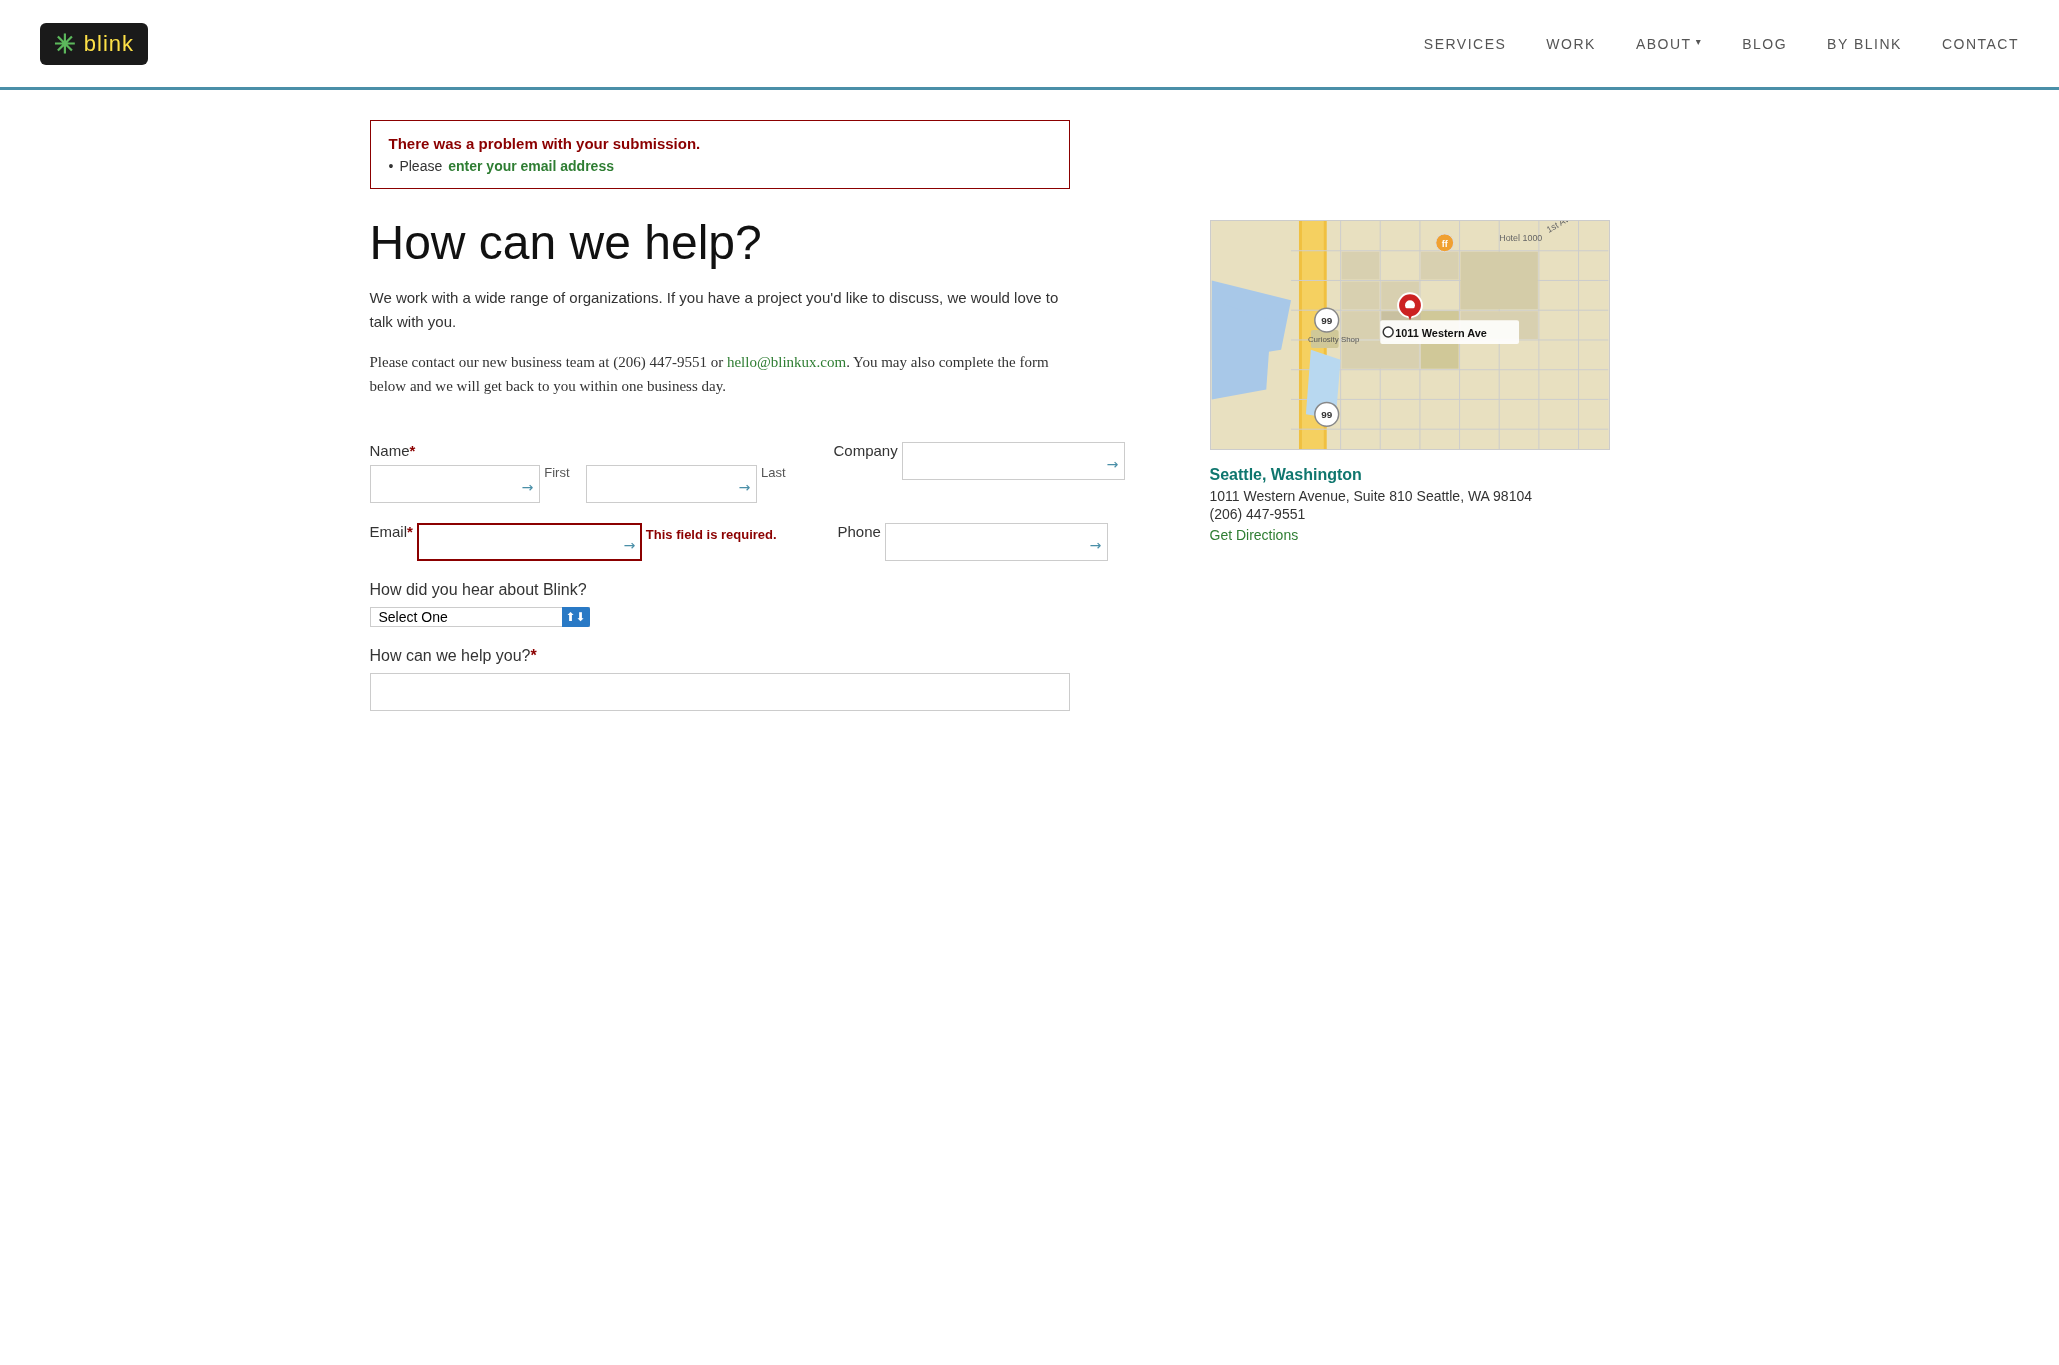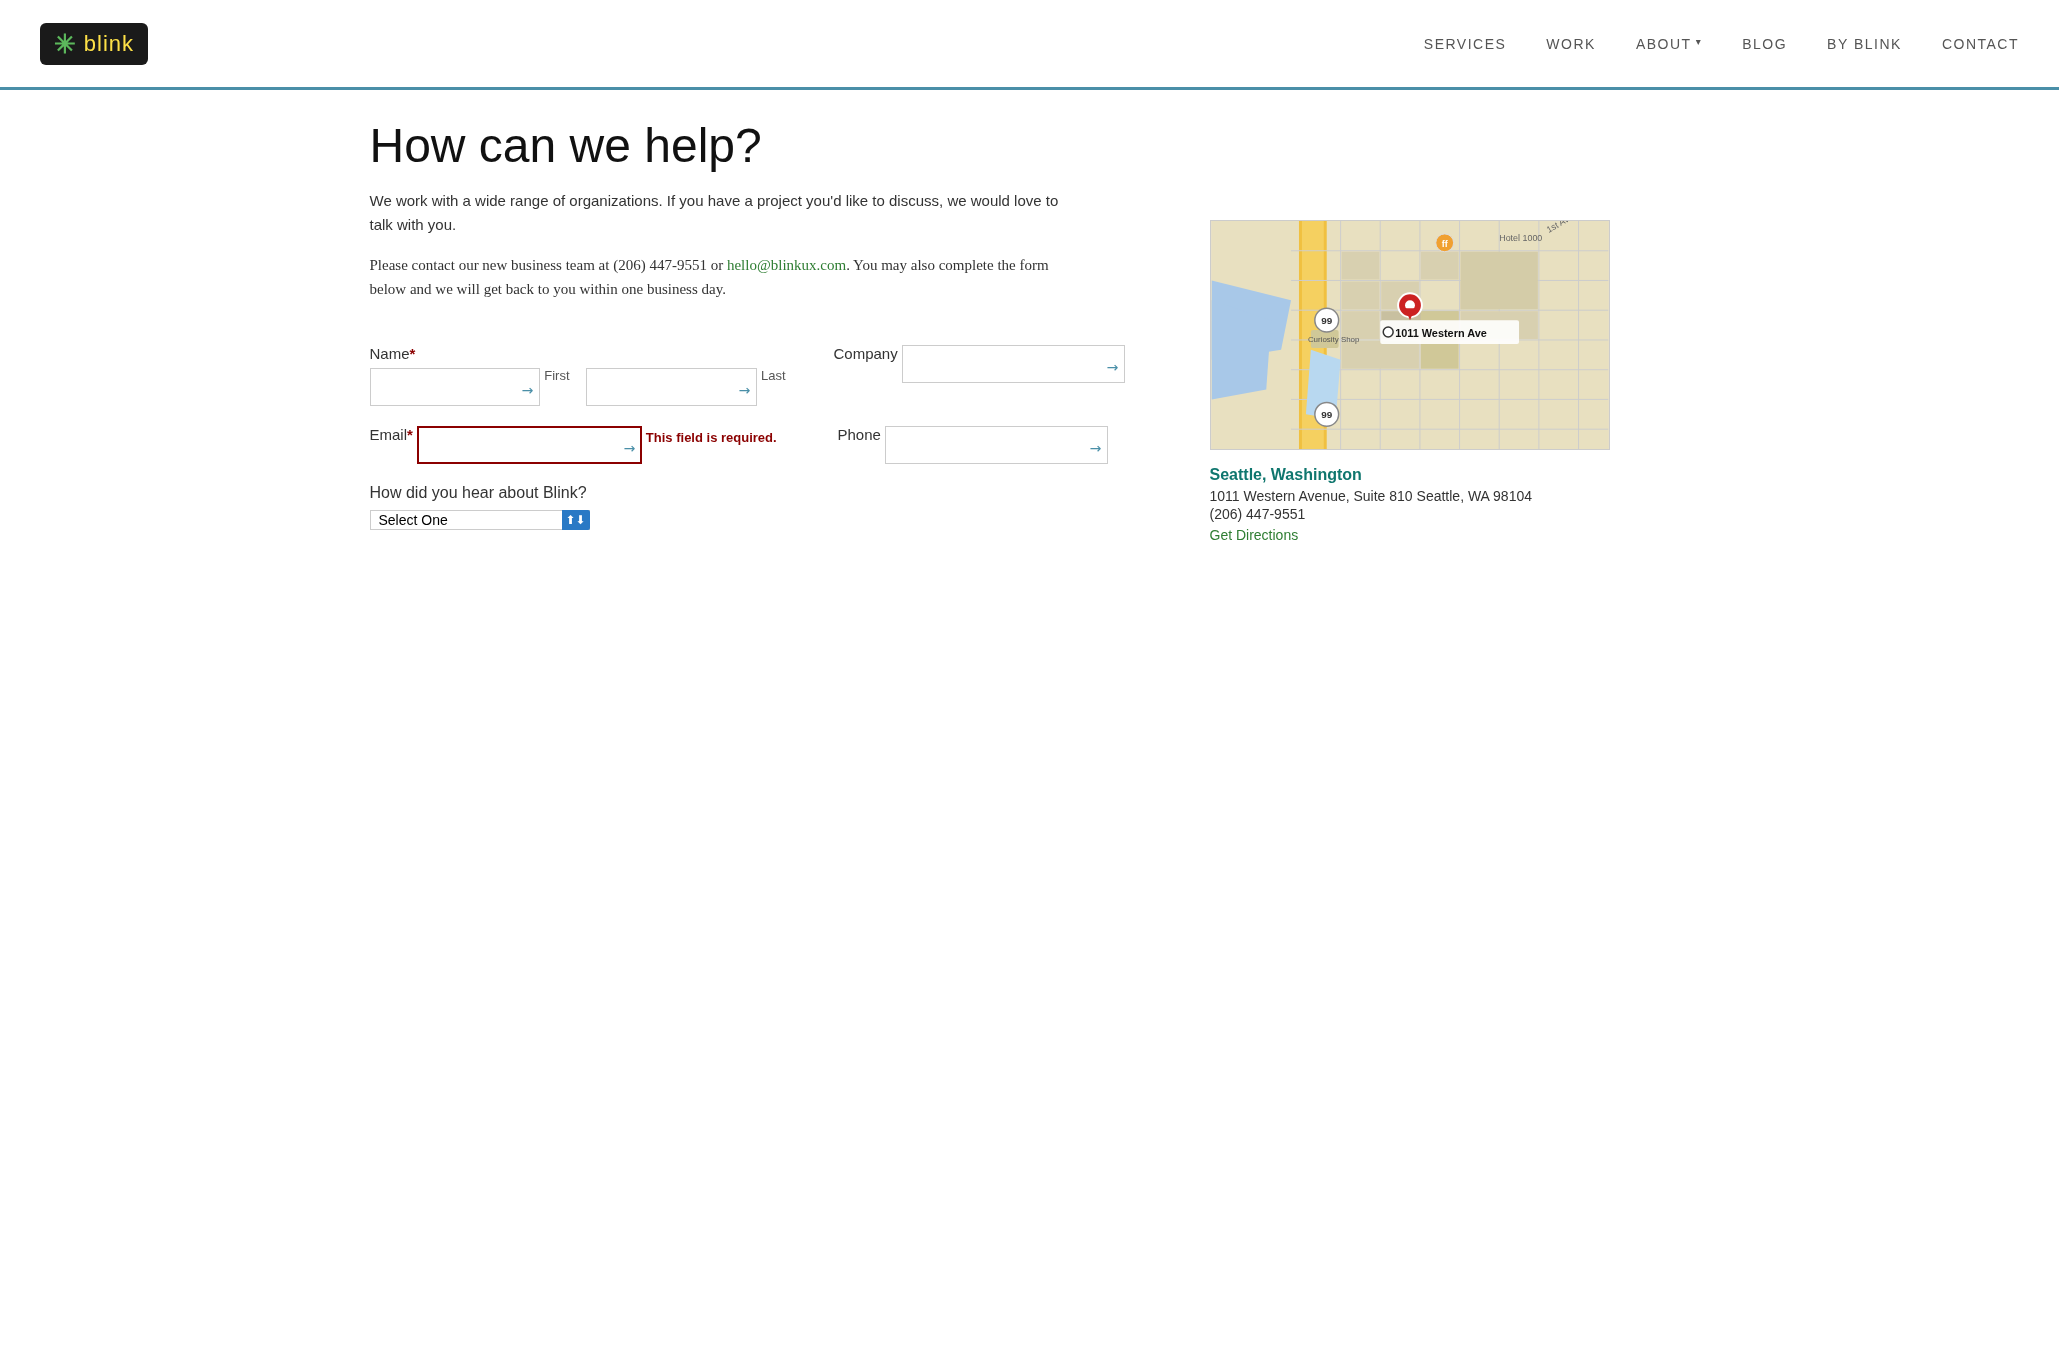--- a/index.html
+++ b/index.html
@@ -297,20 +297,28 @@
     <a class="nav-item">BLOG</a>
     <a class="nav-item">BY BLINK</a>
     <a class="nav-item">CONTACT</a>
   </nav>
 </header>
 
 <div class="main-container">
 
   <div class="left-col">
 
+    <div class="error-box">
+      <div class="error-title">There was a problem with your submission.</div>
+      <div class="error-item">
+        <span>•</span>
+        <span>Please </span>
+        <a class="error-link">enter your email address</a>
+      </div>
+    </div>
 
     <h1 class="page-title">How can we help?</h1>
 
     <p class="intro-text">We work with a wide range of organizations. If you have a project you'd like to discuss, we would love to talk with you.</p>
 
     <p class="contact-info-text">
       <span>Please contact our new business team at (206) 447-9551 or </span><a class="email-link">hello@blinkux.com</a><span>. You may also complete the form below and  we will  get back to you within one business day.</span>
     </p>
 
     <div style="display:flex; gap:48px; margin-bottom:20px; align-items:flex-start;">
@@ -371,20 +379,28 @@
     <div style="margin-bottom:20px;">
       <div class="section-label">How did you hear about Blink?</div>
       <div class="select-wrap">
         <select class="select-field"><option>Select One</option><option>Google</option><option>Referral</option><option>Social Media</option><option>Event</option><option>Other</option></select>
         <div class="select-arrow">
           <span class="select-arrow-icon">⬆⬇</span>
         </div>
       </div>
     </div>
 
+    <div>
+      <div class="section-label">
+        <span>How can we help you?</span><span class="required-star">*</span>
+      </div>
+      <div class="field-input-wrap">
+        <input type="text" class="field-input" style="max-width: 700px;">
+      </div>
+    </div>
 
   </div>
 
   <div class="right-col">
 
     <div class="map-container">
       <svg class="map-svg" viewBox="0 0 400 230" xmlns="http://www.w3.org/2000/svg">
 
         <rect width="400" height="230" fill="#e8e0c0"></rect>
 

